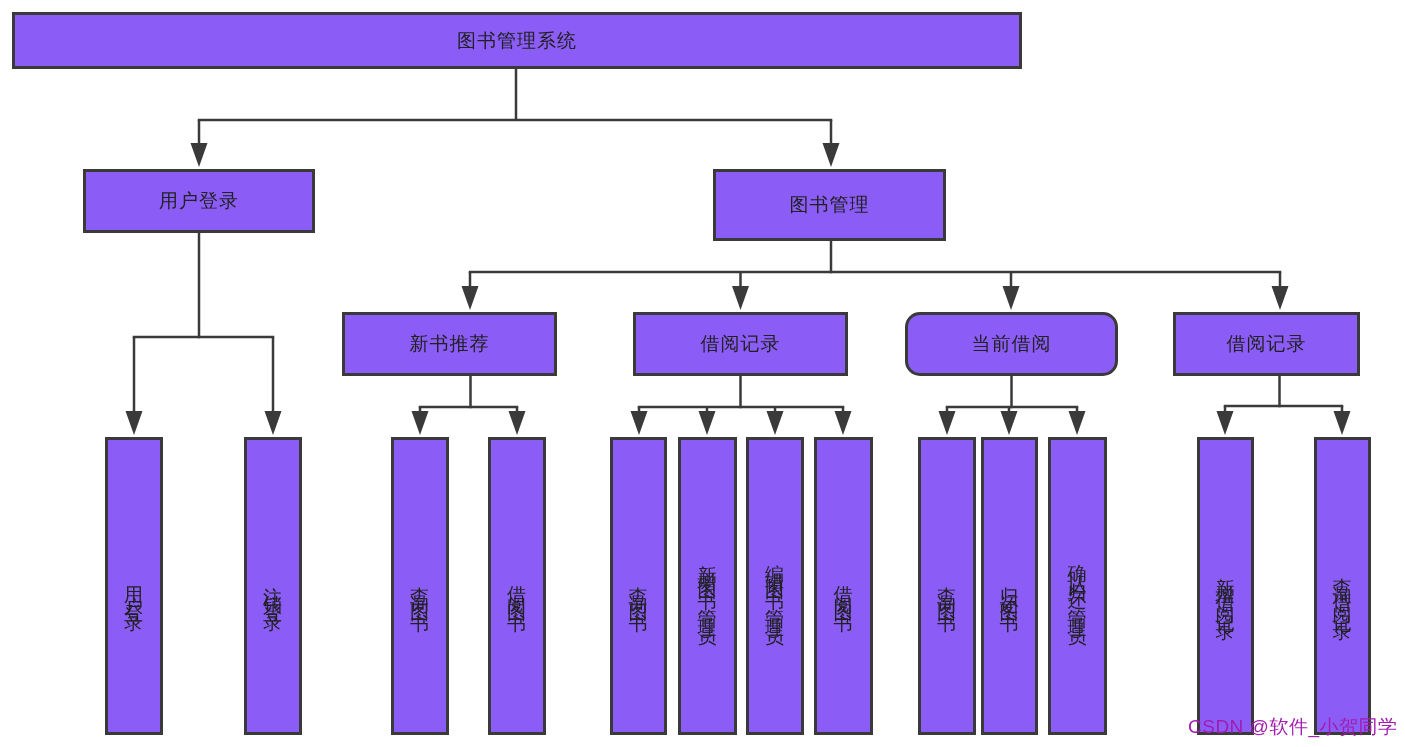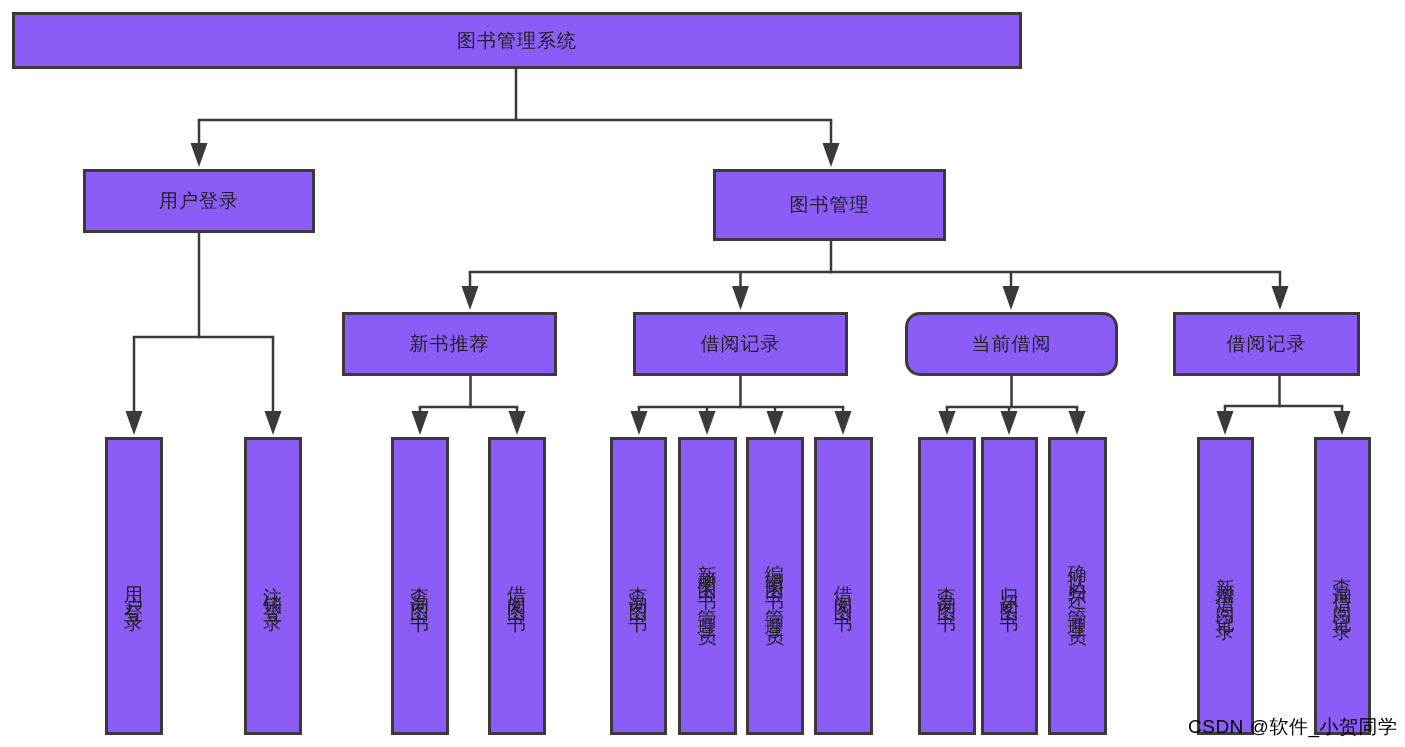--- a/index.html
+++ b/index.html
@@ -145,15 +145,15 @@
   <div class="node leaf" style="left:746px; top:437px; width:58px; height:298px;">编辑图书（管理员）</div>
   <div class="node leaf" style="left:814px; top:437px; width:59px; height:298px;">借阅图书</div>
 
   <div class="node leaf" style="left:918px; top:437px; width:58px; height:298px;">查询图书</div>
   <div class="node leaf" style="left:981px; top:437px; width:57px; height:298px;">归还图书</div>
   <div class="node leaf" style="left:1048px; top:437px; width:59px; height:298px;">确认归还（管理员）</div>
 
   <div class="node leaf" style="left:1197px; top:437px; width:57px; height:298px;">新增借阅记录</div>
   <div class="node leaf" style="left:1314px; top:437px; width:57px; height:298px;">查询借阅记录</div>
 
-  <div id="watermark" style="color: #000000;">CSDN @软件_小贺同学</div>
+  <div id="watermark" style="color: #a21caf;">CSDN @软件_小贺同学</div>
 
 </div>
 
 </body></html>

